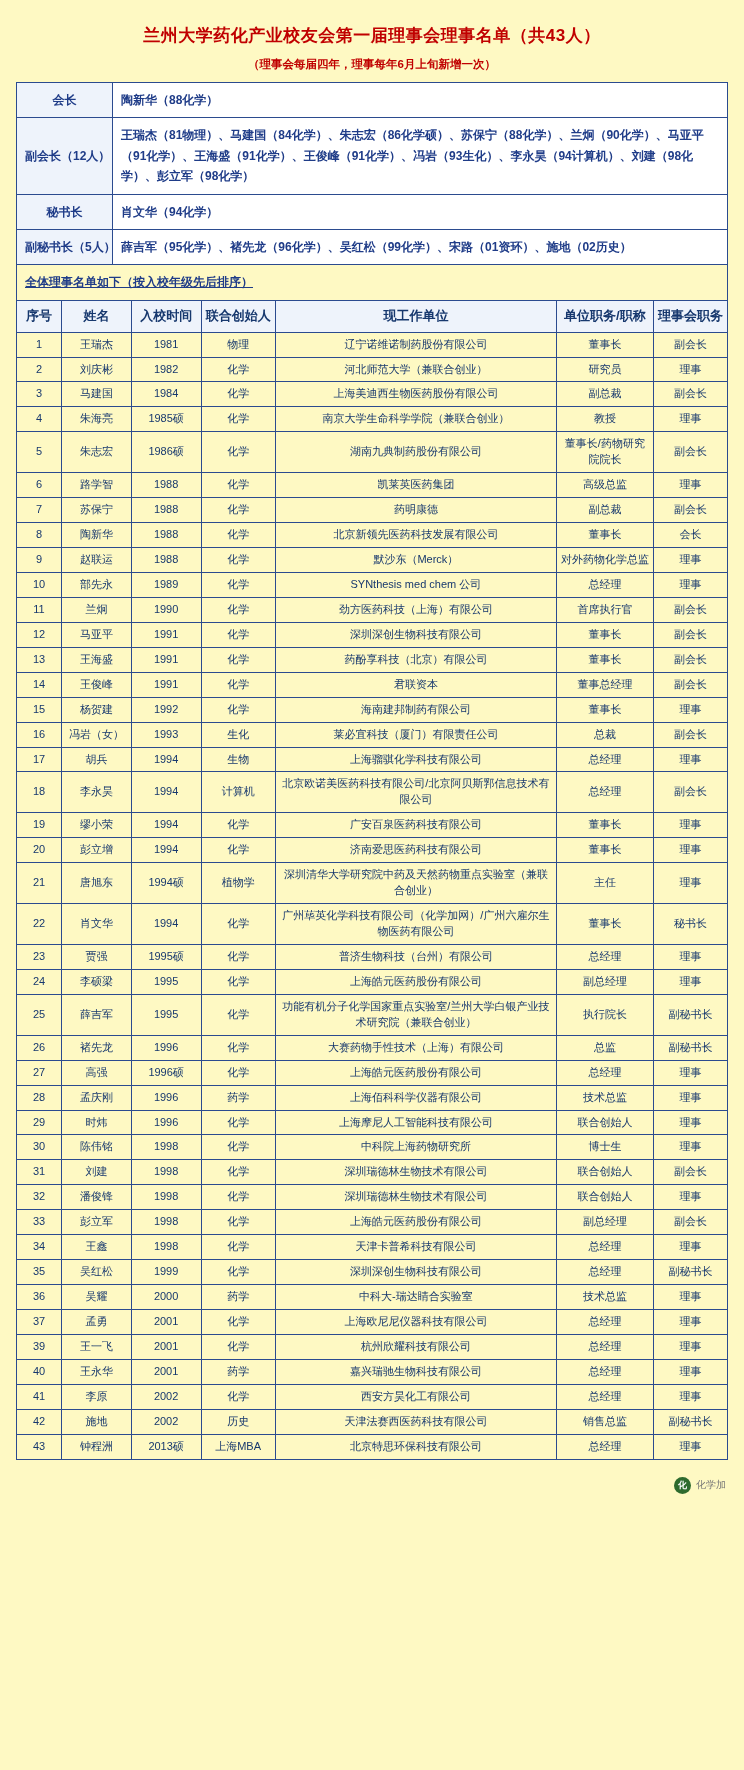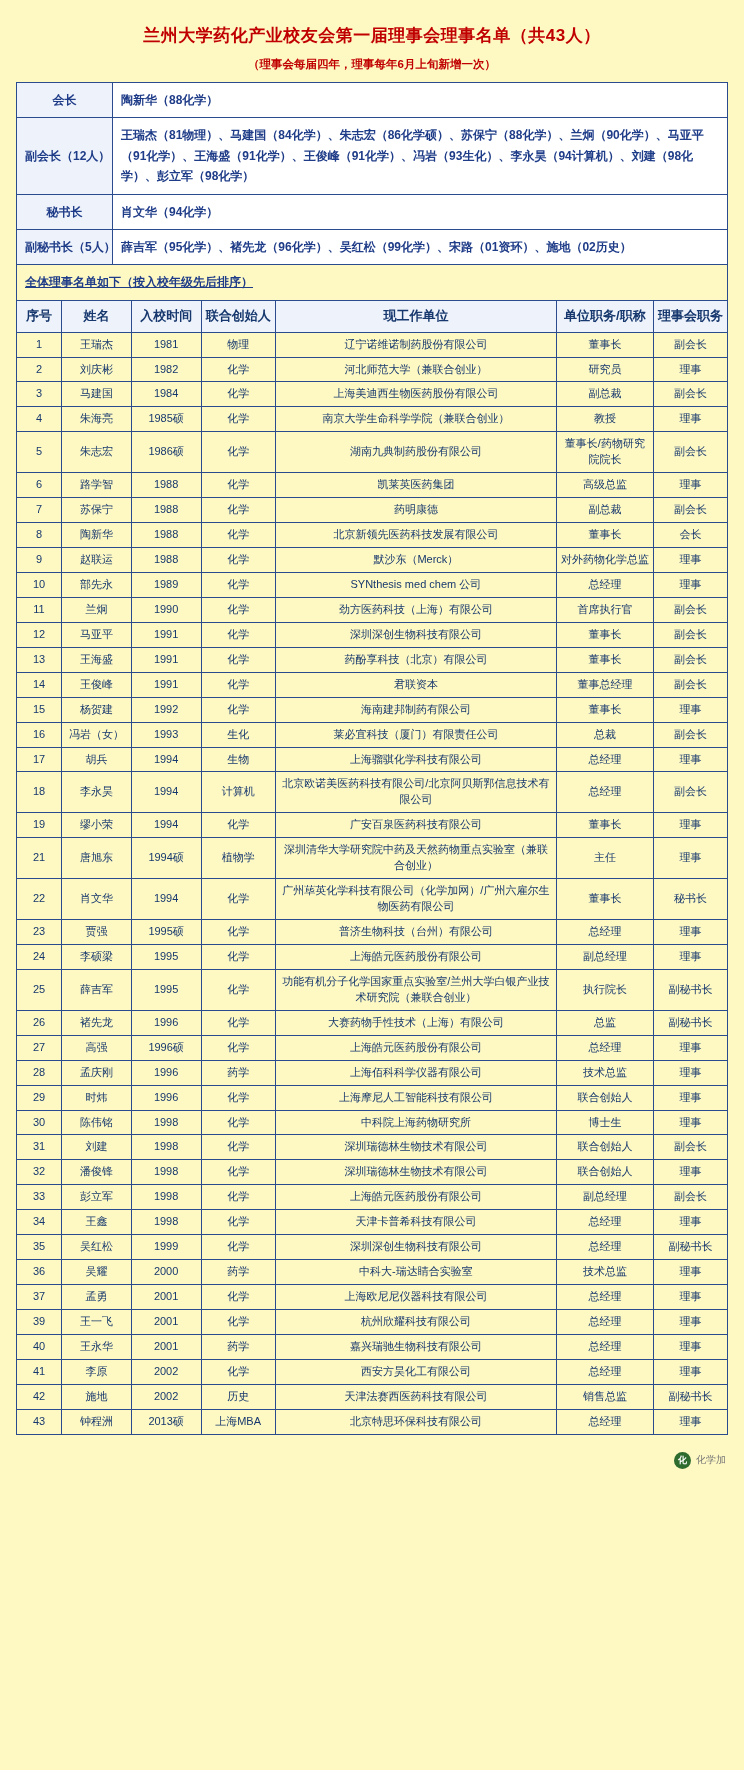--- a/index.html
+++ b/index.html
@@ -340,20 +340,29 @@
         <tr>
           <td>19</td>
           <td>缪小荣</td>
           <td>1994</td>
           <td>化学</td>
           <td>广安百泉医药科技有限公司</td>
           <td>董事长</td>
           <td>理事</td>
         </tr>
         <tr>
+          <td>20</td>
+          <td>彭立增</td>
+          <td>1994</td>
+          <td>化学</td>
+          <td>济南爱思医药科技有限公司</td>
+          <td>董事长</td>
+          <td>理事</td>
+        </tr>
+        <tr>
           <td>21</td>
           <td>唐旭东</td>
           <td>1994硕</td>
           <td>植物学</td>
           <td>深圳清华大学研究院中药及天然药物重点实验室（兼联合创业）</td>
           <td>主任</td>
           <td>理事</td>
         </tr>
         <tr>
           <td>22</td>

